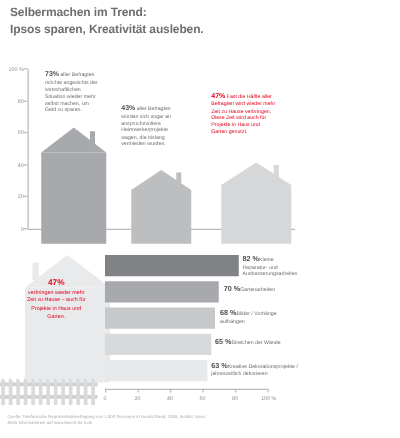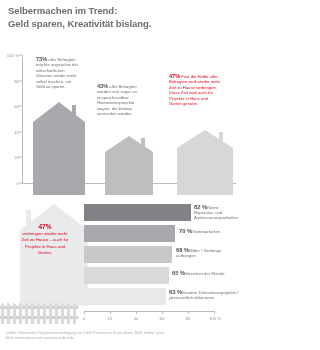--- a/index.html
+++ b/index.html
@@ -91,21 +91,21 @@
   .footer{position:absolute;left:6px;top:331px;width:230px;
     font-size:3.5px;line-height:5px;color:#a9abad;}
 </style>
 </head>
 <body>
 
 <div class="page">
 
   <div class="header">
     <div class="ttl">Selbermachen im Trend:</div>
-    <div class="ttl">Geld sparen, Kreativität bislang.</div>
+    <div class="ttl">Ipsos sparen, Kreativität ausleben.</div>
   </div>
 
   <div class="topchart">
 
     <div class="yaxis">
       <div class="yline"></div>
       <div class="ytick" style="top:0px">100 %</div>
       <div class="ytick" style="top:25.6px">80</div>
       <div class="ytick" style="top:51.2px">60</div>
       <div class="ytick" style="top:76.8px">40</div>

